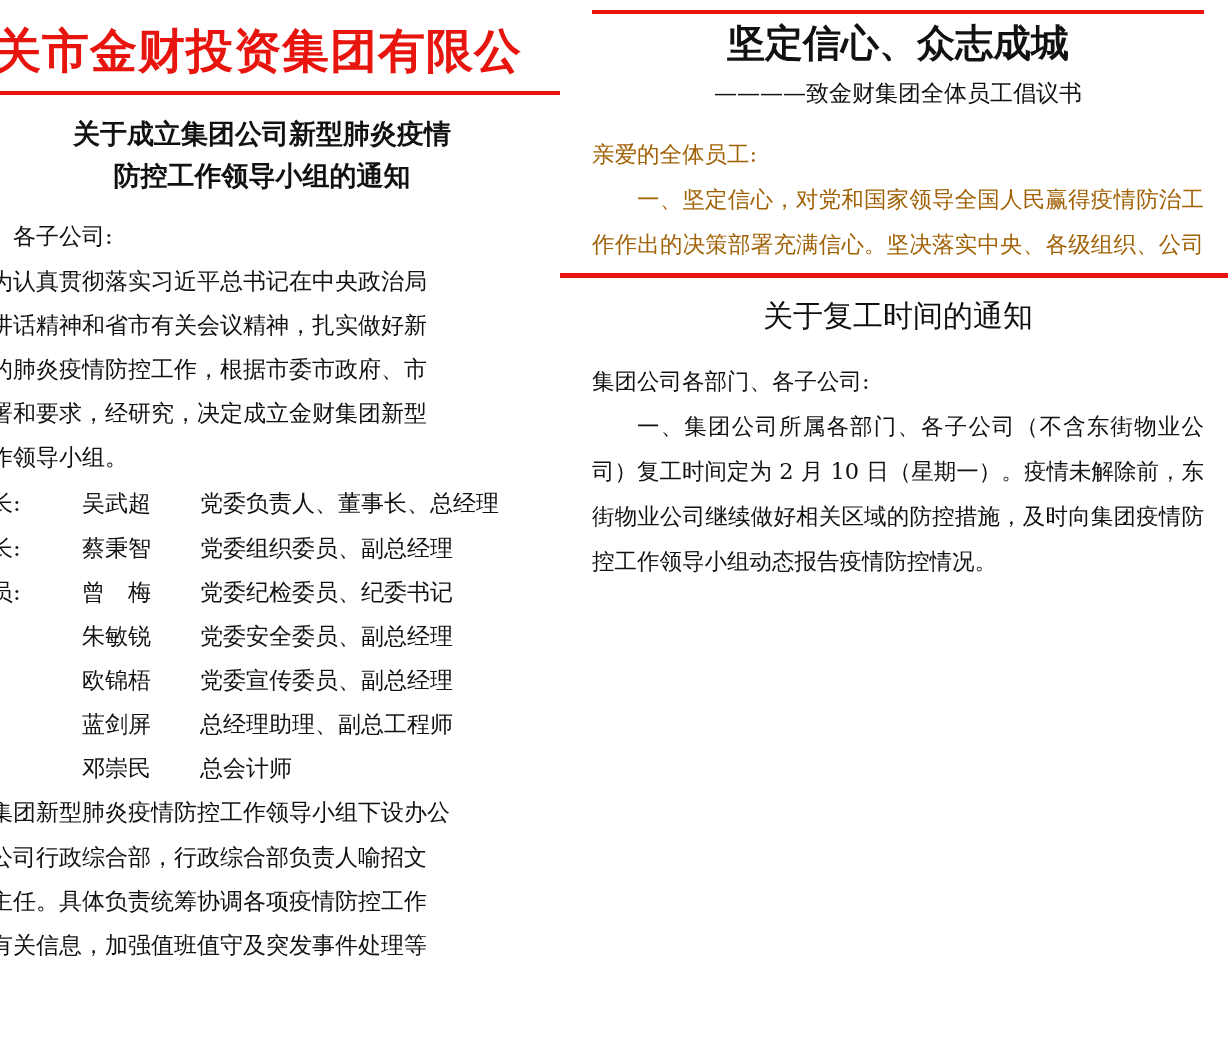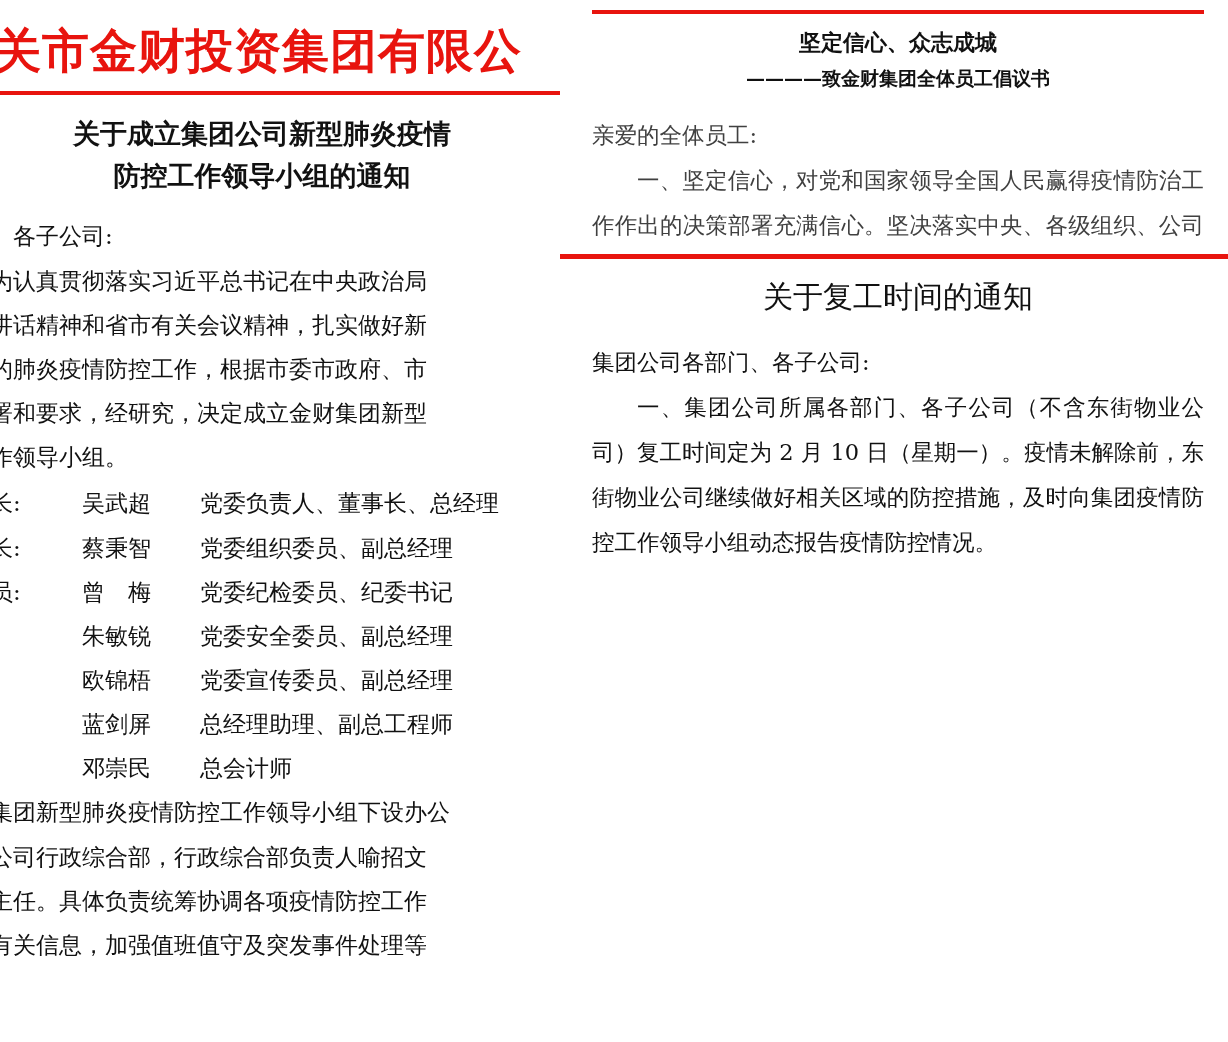--- a/index.html
+++ b/index.html
@@ -110,40 +110,39 @@
     box-sizing: border-box;
   }
   .rtop-rule {
     height: 4px;
     background: #e8140e;
     margin: 10px 0 0 0;
   }
   .r-title {
     text-align: center;
     font-weight: bold;
-    font-size: 22px;
+    font-size: 38px;
     line-height: 1.5;
     color: #111;
-    margin-top: 12px;
+    margin-top: 0;
     white-space: nowrap;
   }
   .r-subtitle {
     text-align: center;
-    font-size: 19px;
+    font-size: 23px;
     line-height: 1.6;
     color: #111;
     margin-top: 4px;
     white-space: nowrap;
-    font-weight: bold;
   }
   .r-body {
     margin-top: 20px;
     font-size: 22.5px;
     line-height: 2.0;
-    color: #404040;
+    color: #a16207;
     text-align: justify;
     text-justify: inter-character;
   }
   .r-body p {
     margin: 0;
   }
   .clip-bottom {
     position: relative;
     overflow: hidden;
   }

